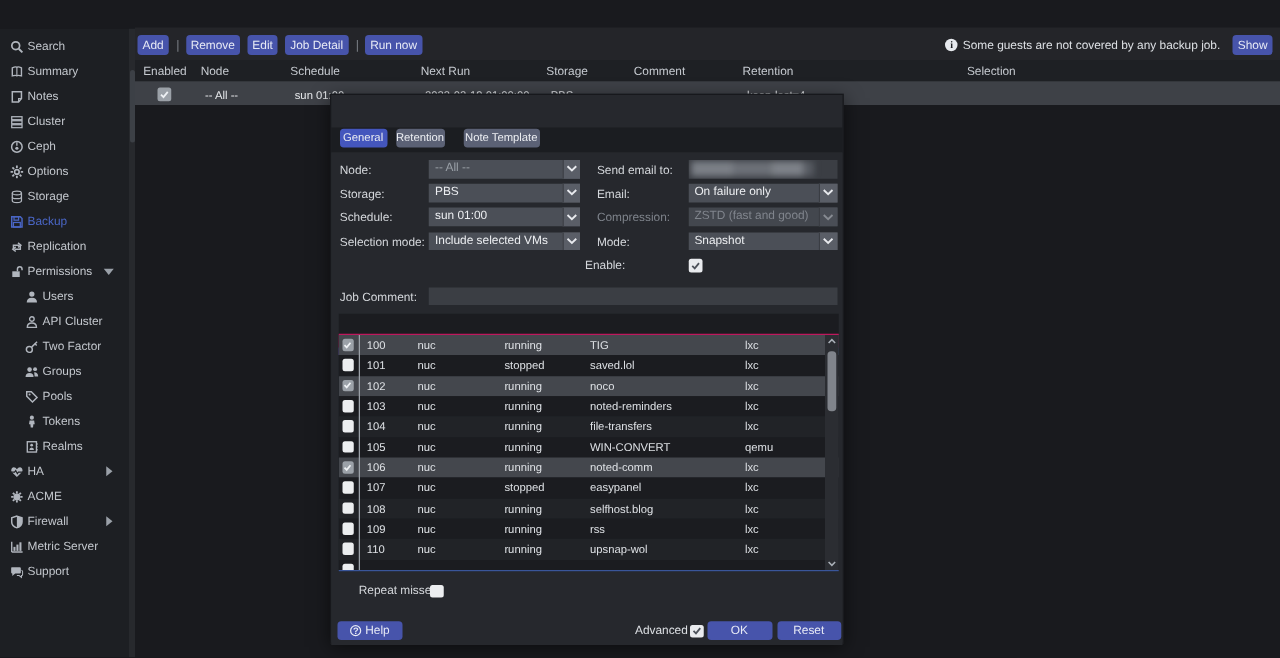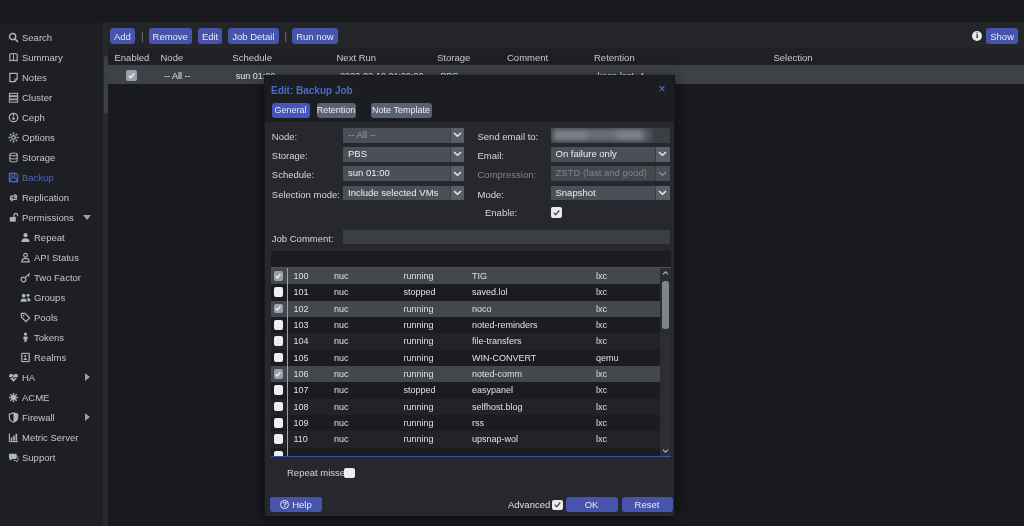--- a/index.html
+++ b/index.html
@@ -228,30 +228,30 @@
       <span class="sb-lbl">Permissions</span>
       <span class="caret down"></span>
     </div>
     <div class="sb-item sub">
       <span class="sb-ico">
           <svg width="11" height="11" viewBox="0 0 12 12">
             <circle cx="6" cy="3.5" r="2.3" fill="#b0b5bd"></circle>
             <path d="M1.5 11 Q1.5 6.8 6 6.8 Q10.5 6.8 10.5 11 Z" fill="#b0b5bd"></path>
           </svg>
         </span>
-      <span class="sb-lbl">Repeat</span>
+      <span class="sb-lbl">Users</span>
     </div>
     <div class="sb-item sub">
       <span class="sb-ico">
           <svg width="11" height="11" viewBox="0 0 12 12">
             <circle cx="6" cy="3.5" r="2" fill="none" stroke="#b0b5bd" stroke-width="1.2"></circle>
             <path d="M2 10.8 Q2 7 6 7 Q10 7 10 10.8 Z" fill="none" stroke="#b0b5bd" stroke-width="1.2"></path>
           </svg>
         </span>
-      <span class="sb-lbl">API Status</span>
+      <span class="sb-lbl">API Cluster</span>
     </div>
     <div class="sb-item sub">
       <span class="sb-ico">
           <svg width="11" height="11" viewBox="0 0 12 12">
             <circle cx="3.8" cy="8.2" r="2.6" fill="none" stroke="#b0b5bd" stroke-width="1.3"></circle>
             <line x1="5.8" y1="6.2" x2="10.5" y2="1.5" stroke="#b0b5bd" stroke-width="1.3"></line>
             <line x1="8.7" y1="3.3" x2="10.2" y2="4.8" stroke="#b0b5bd" stroke-width="1.3"></line>
           </svg>
         </span>
       <span class="sb-lbl">Two Factor</span>
@@ -368,20 +368,21 @@
       <span style="width:2px"></span>
       <button class="btn">Add</button>
       <span class="tsep">|</span>
       <button class="btn">Remove</button>
       <button class="btn">Edit</button>
       <button class="btn">Job Detail</button>
       <span class="tsep">|</span>
       <button class="btn">Run now</button>
       <span class="spacer"></span>
       <span class="warn-ico">i</span>
+      <span class="warn-txt">Some guests are not covered by any backup job.</span>
       <button class="btn show-btn">Show</button>
     </div>
 
     <div class="thead">
       <span class="h-enabled">Enabled</span>
       <span class="h-node">Node</span>
       <span class="h-schedule">Schedule</span>
       <span class="h-nextrun">Next Run</span>
       <span class="h-storage">Storage</span>
       <span class="h-comment">Comment</span>
@@ -398,24 +399,20 @@
       <span class="h-node">-- All --</span>
       <span class="h-schedule">sun 01:00</span>
       <span class="h-nextrun">2023-02-19 01:00:00</span>
       <span class="h-storage">PBS</span>
       <span class="h-comment"></span>
       <span class="h-retention">keep-last=4</span>
     </div>
   </section>
 
   <div class="modal">
-    <div class="m-head">
-      <span class="m-title">Edit: Backup Job</span>
-      <span class="m-close">×</span>
-    </div>
     <div class="m-tabs">
       <span class="tab active" style="left:6.5px; width:38px; padding:0;">General</span>
       <span class="tab" style="left:51.5px; width:39px; padding:0;">Retention</span>
       <span class="tab" style="left:105.5px; width:61px; padding:0;">Note Template</span>
     </div>
     <div class="m-body">
 
       <span class="flabel" style="left:6.8px; top:9px;">Node:</span>
       <div class="field muted" style="left:78px; top:6px; width:121px;">
         <span class="fval">-- All --</span>
@@ -482,21 +479,21 @@
       </div>
       <span class="flabel" style="left:212.5px; top:66.6px;">Mode:</span>
       <div class="field" style="left:285.5px; top:63.6px; width:119px;">
         <span class="fval">Snapshot</span>
         <span class="farr">
             <svg width="9" height="6" viewBox="0 0 9 6">
               <path d="M1 1 L4.5 4.3 L8 1" fill="none" stroke="#e8eaee" stroke-width="1.5"></path>
             </svg>
           </span>
       </div>
-      <span class="flabel" style="left:220px; top:84.5px;">Enable:</span>
+      <span class="flabel" style="left:203px; top:84.5px;">Enable:</span>
       <span class="cb dark-check" style="position:absolute; left:286px; top:85px;">
           <svg class="check-dark" width="9" height="9" viewBox="0 0 10 10">
             <path d="M2 5.2 L4.2 7.4 L8 2.8" fill="none" stroke-width="1.6"></path>
           </svg>
         </span>
 
       <span class="flabel" style="left:6.8px; top:110.5px;">Job Comment:</span>
       <div class="tinput" style="left:78px; top:107.5px; width:326.5px;"><span></span></div>
 
       <div class="grid">

